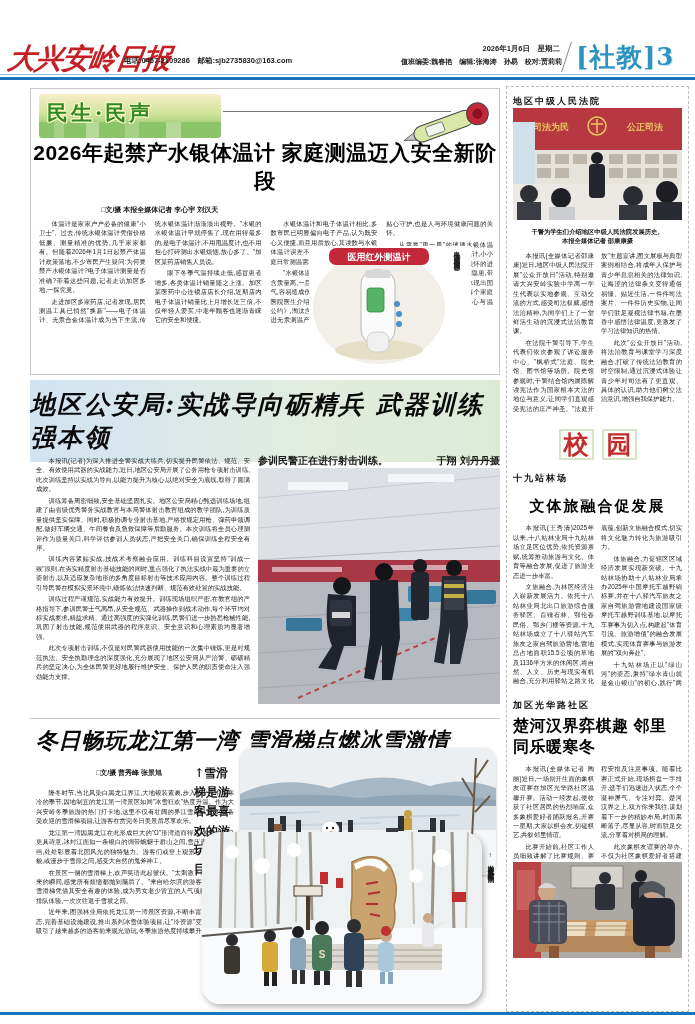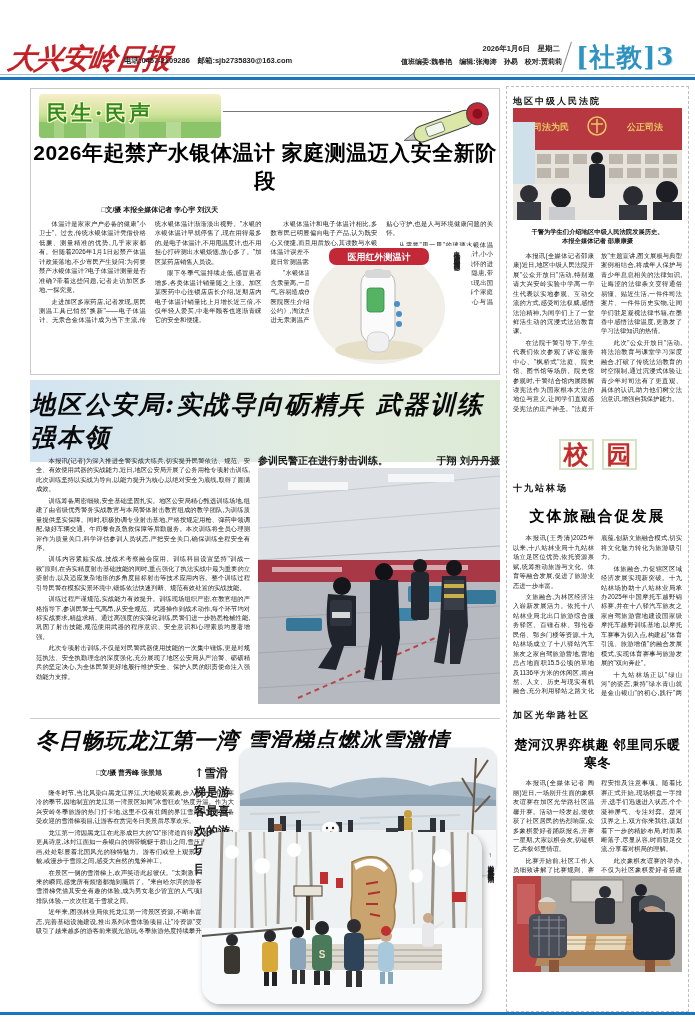--- a/index.html
+++ b/index.html
@@ -74,29 +74,29 @@
   .kicker { font-size:9px; font-weight:bold; letter-spacing:2px; color:#111; }
   .rc-headline { font-weight:bold; color:#000; }
   .court-headline { font-size:11px; letter-spacing:0; margin:4px 0 6px 0; }
   .rc-photo { width:100%; overflow:hidden; }
   .rc-caption { text-align:center; font-size:6.3px; font-weight:bold; line-height:1.5; margin:3px 0 5px 0; }
   .cols2 { column-count:2; column-gap:7px; overflow:hidden; }
   .court-body { height:168px; }
   .forest-body { height:166px; }
   .chess-body { height:98px; }
 
-  .badge { margin:20px auto 12px auto; width:150px; position:relative; text-align:center; }
+  .badge { margin:10px auto 12px auto; width:150px; position:relative; text-align:center; }
   .badge .cn { position:relative; z-index:2; display:inline-block; }
   .badge .cn span { display:inline-block; font-size:25px; font-weight:bold; color:#c22c2c;
     font-family:"DejaVu Serif", serif; border:2px solid #d7e3c8; background:#fdfdf8; padding:0 3px; margin:0 4px; line-height:1.1; }
   .badge .py { position:relative; z-index:1; margin-top:-8px; border:1px solid #9ab87e; padding:6px 4px 2px 4px;
     font-family:"DejaVu Serif", serif; font-style:italic; font-size:16px; font-weight:bold; color:#4a8a3a; letter-spacing:2px; }
 
   .forest-head { font-size:15px; letter-spacing:2px; text-align:center; margin:12px 0 7px 0; }
-  .chess-head { font-size:13px; letter-spacing:0.5px; text-align:center; margin:14px 0 6px 0; }
+  .chess-head { font-size:16px; letter-spacing:0.5px; text-align:left; margin:4px 0 6px 0; }
   .rc-article { margin-bottom:10px; }
 </style>
 </head>
 <body>
 
 <div id="page">
 
   <div class="masthead">大兴安岭日报</div>
   <div class="contact">电话:0457-2109286　邮箱:sjb2735830@163.com</div>
   <div class="dateline">2026年1月6日　星期二</div>

